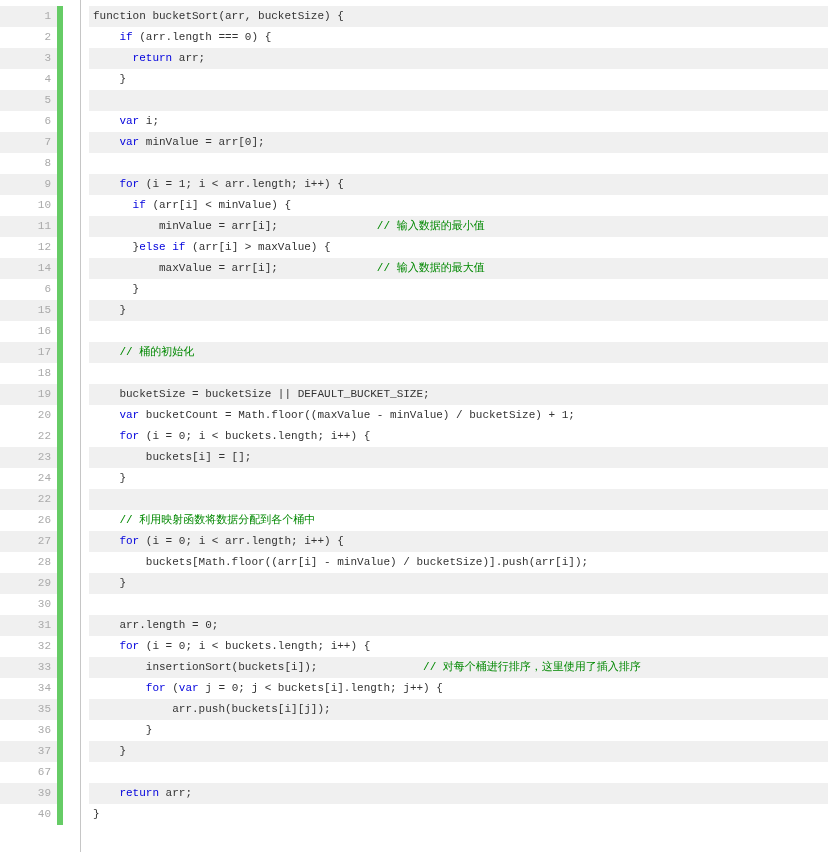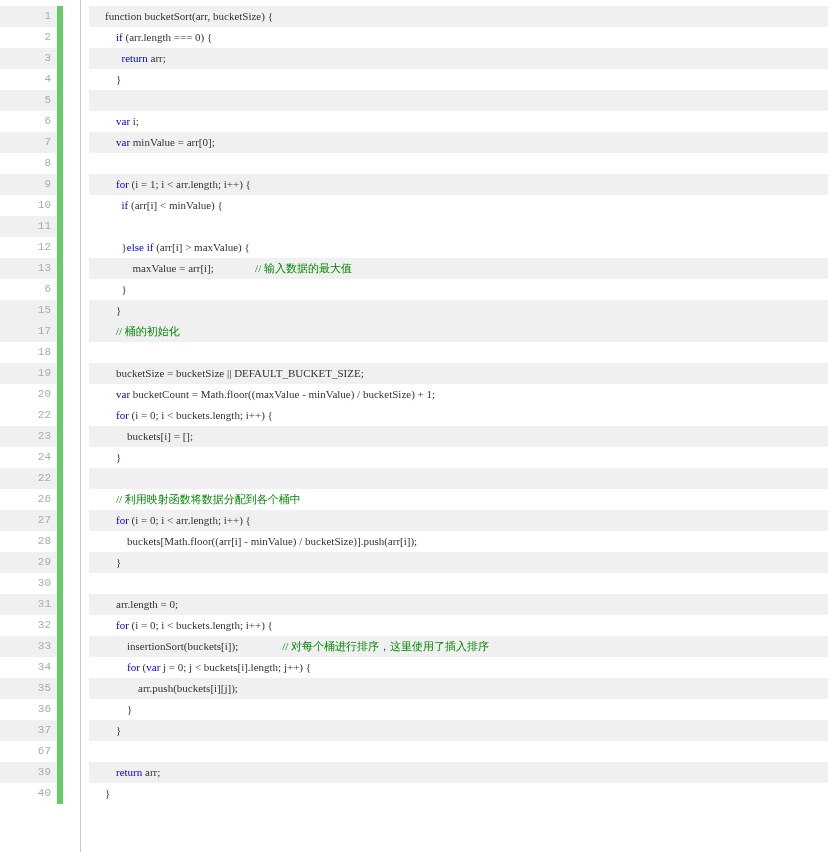--- a/index.html
+++ b/index.html
@@ -43,25 +43,24 @@
     flex: 0 0 auto;
     background: var(--accent, #66cc66);
   }
   .gap {
     width: 26px;
     flex: 0 0 auto;
   }
   .code {
     flex: 1 1 auto;
     box-sizing: border-box;
-    padding-left: 16px;
+    padding-left: 4px;
     white-space: pre;
     color: var(--code-color, #333333);
     overflow: hidden;
-    font-family: Liberation Serif, serif;
   }
   .row.odd .gutter,
   .row.odd .code {
     background: var(--alt-bg, #f0f0f0);
   }
   .tk-k { color: var(--kw-color, #0000dd); }
   .tk-m { color: var(--cmt-color, #008800); }
   .vline {
     position: absolute;
     top: 0;
@@ -133,44 +132,51 @@
       <div class="row even">
         <div class="gutter">10</div>
         <div class="gbar"></div>
         <div class="gap"></div>
         <div class="code"><span class="tk-c">      </span><span class="tk-k">if</span><span class="tk-c"> (arr[i] &lt; minValue) {</span></div>
       </div>
       <div class="row odd">
         <div class="gutter">11</div>
         <div class="gbar"></div>
         <div class="gap"></div>
+        <div class="code"><span class="tk-c">          minValue = arr[i];               </span><span class="tk-m">// 输入数据的最小值</span></div>
       </div>
       <div class="row even">
         <div class="gutter">12</div>
         <div class="gbar"></div>
         <div class="gap"></div>
         <div class="code"><span class="tk-c">      }</span><span class="tk-k">else</span><span class="tk-c"> </span><span class="tk-k">if</span><span class="tk-c"> (arr[i] &gt; maxValue) {</span></div>
       </div>
       <div class="row odd">
-        <div class="gutter">13</div>
+        <div class="gutter">14</div>
         <div class="gbar"></div>
         <div class="gap"></div>
         <div class="code"><span class="tk-c">          maxValue = arr[i];               </span><span class="tk-m">// 输入数据的最大值</span></div>
       </div>
       <div class="row even">
         <div class="gutter">6</div>
         <div class="gbar"></div>
         <div class="gap"></div>
         <div class="code"><span class="tk-c">      }</span></div>
       </div>
       <div class="row odd">
         <div class="gutter">15</div>
         <div class="gbar"></div>
         <div class="gap"></div>
         <div class="code"><span class="tk-c">    }</span></div>
+      </div>
+      <div class="row even">
+        <div class="gutter">16</div>
+        <div class="gbar"></div>
+        <div class="gap"></div>
+        <div class="code"></div>
       </div>
       <div class="row odd">
         <div class="gutter">17</div>
         <div class="gbar"></div>
         <div class="gap"></div>
         <div class="code"><span class="tk-c">    </span><span class="tk-m">// 桶的初始化</span></div>
       </div>
       <div class="row even">
         <div class="gutter">18</div>
         <div class="gbar"></div>

